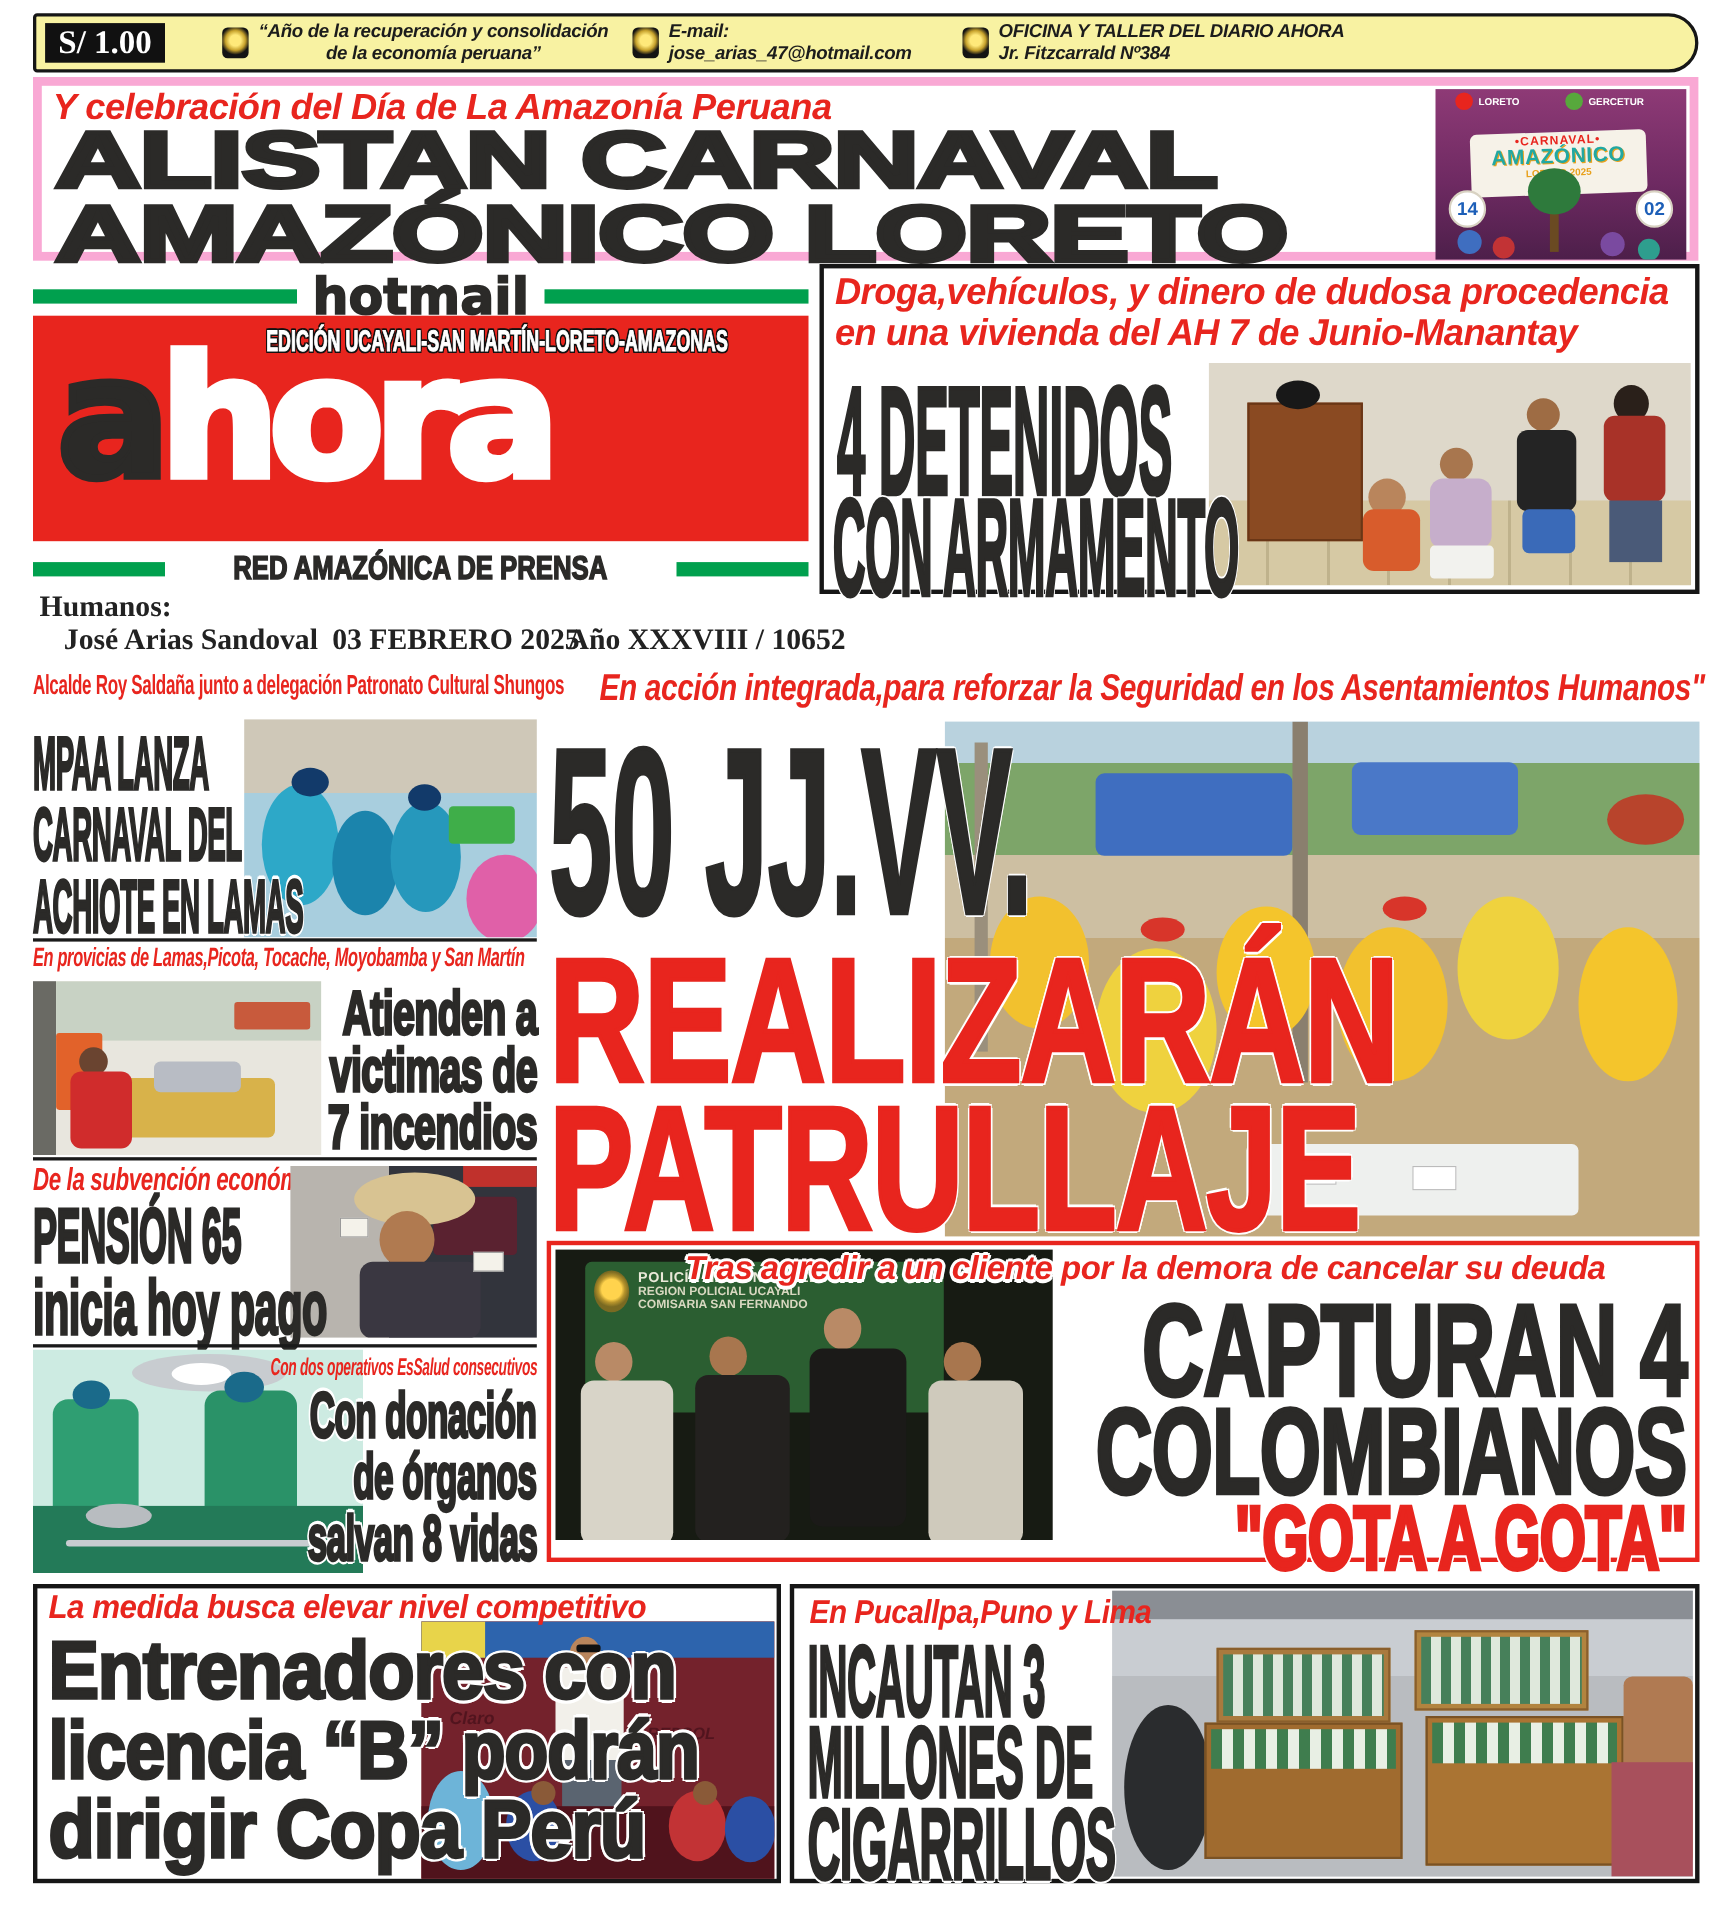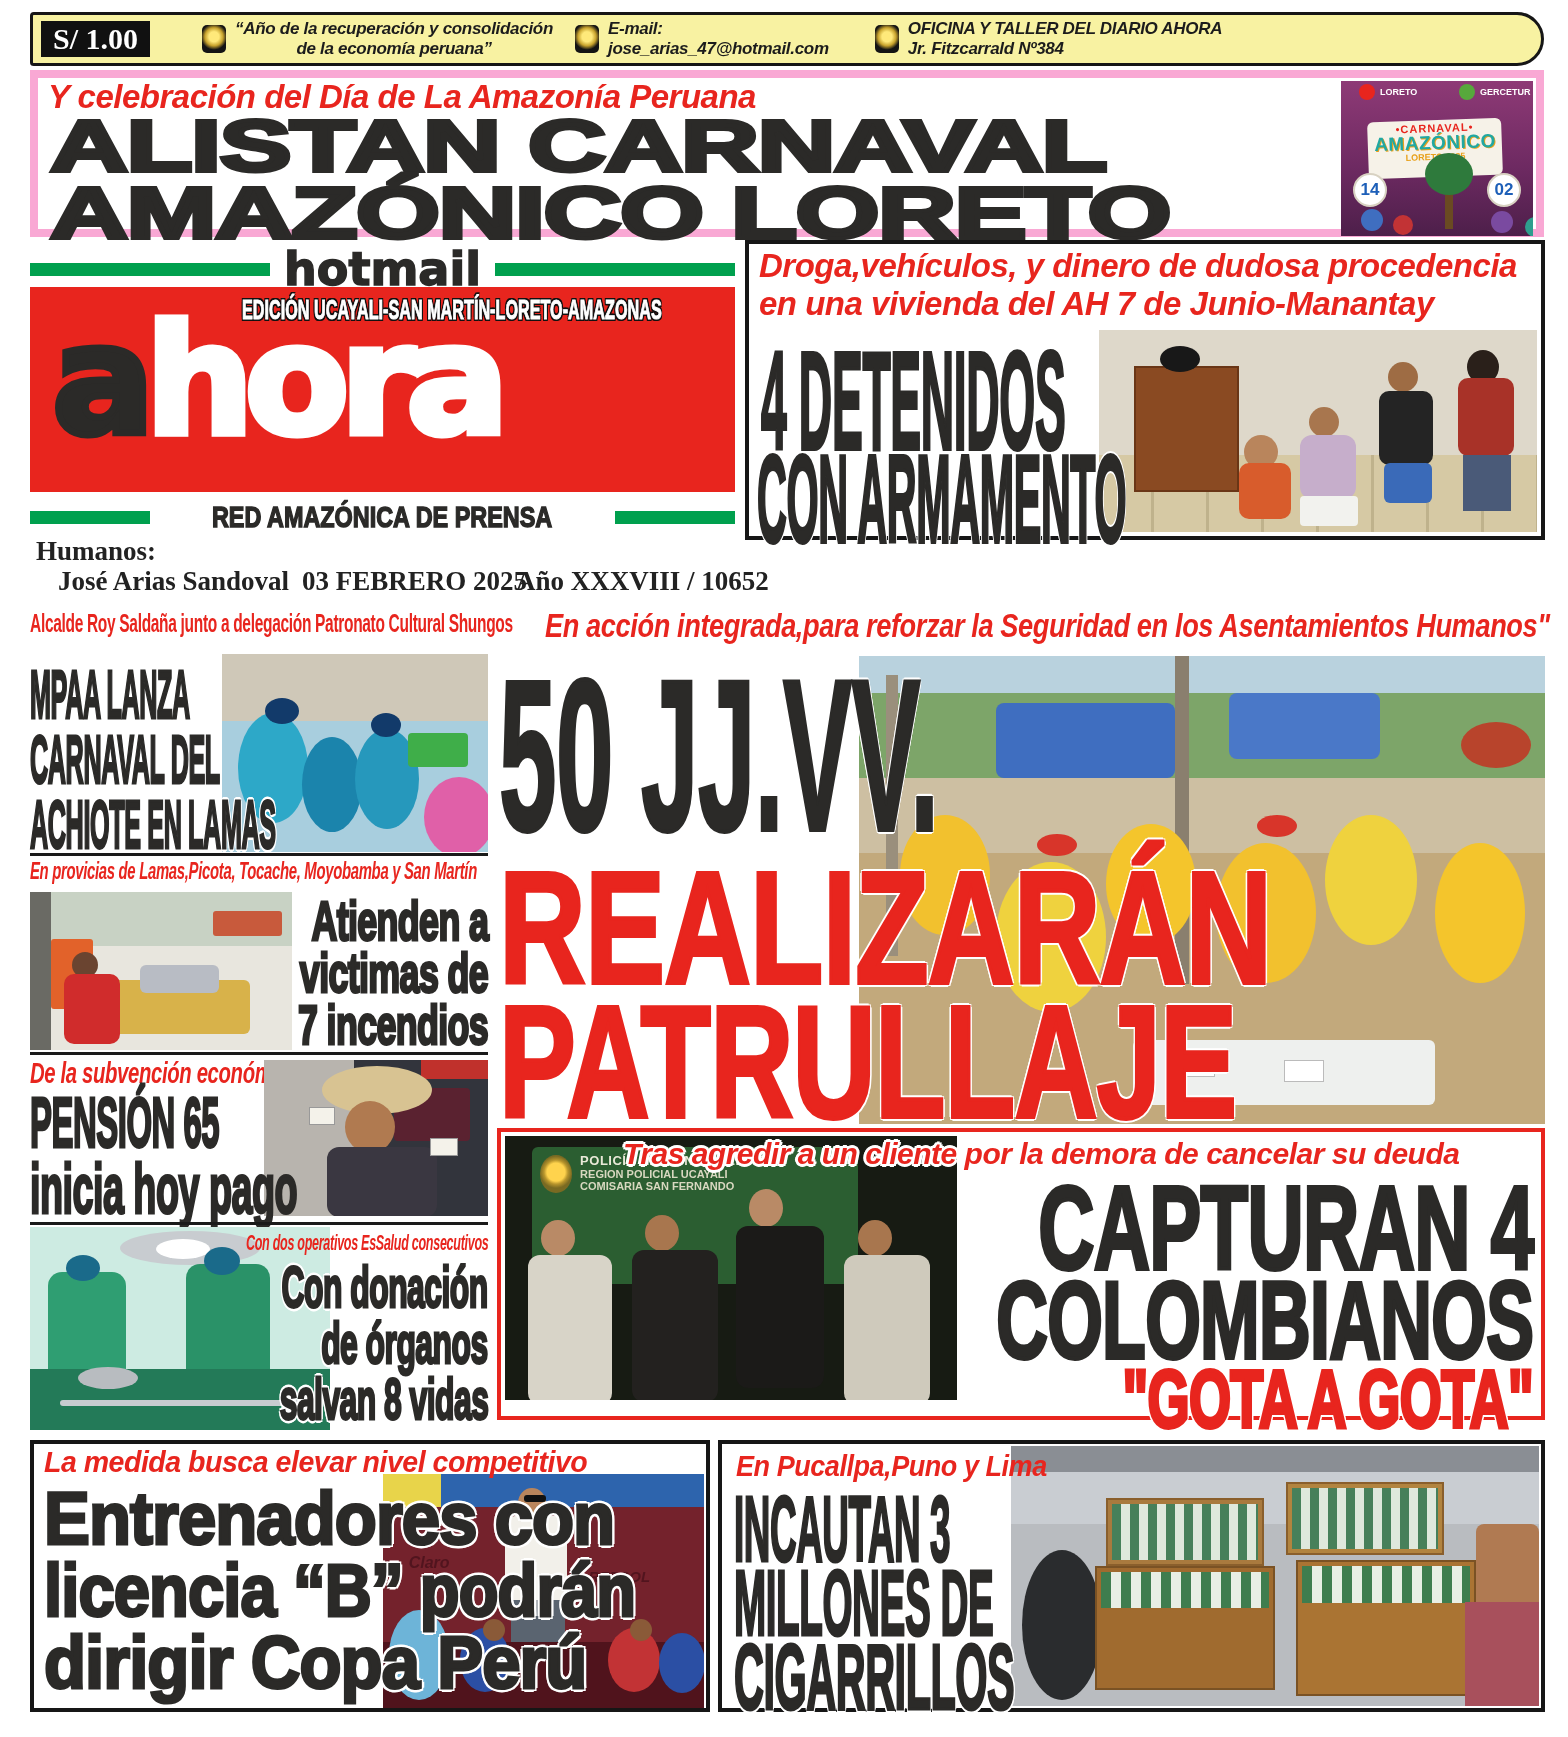--- a/index.html
+++ b/index.html
@@ -121,21 +121,21 @@
         <div>Jr. Fitzcarrald Nº384</div>
       </div>
     </div>
   </div>
 
   <div class="lead">
     <div class="k" style="left:10px; top:2px; font-size:33px; --sx:1;">Y celebración del Día de La Amazonía Peruana</div>
     <div class="hl s4" style="left:12px; top:34px; font-size:72px; --sx:1.5;">ALISTAN CARNAVAL</div>
     <div class="hl s4" style="left:12px; top:101px; font-size:72px; --sx:1.5;">AMAZÓNICO LORETO</div>
 
-    <div class="photo ph-poster" style="right:3px; top:3px; width:192px; height:155px;">
+    <div class="photo ph-poster" style="right:3px; top:3px; width:228px; height:155px;">
       <div class="pp-org" style="left:18px;">
         <span class="pp-circle" style="background:#e8251e;"></span>
         <span>LORETO</span>
       </div>
       <div class="pp-org" style="left:118px;">
         <span class="pp-circle" style="background:#57a83c;"></span>
         <span>GERCETUR</span>
       </div>
       <div class="pp-banner">
         <div class="pp-t1">•CARNAVAL•</div>

